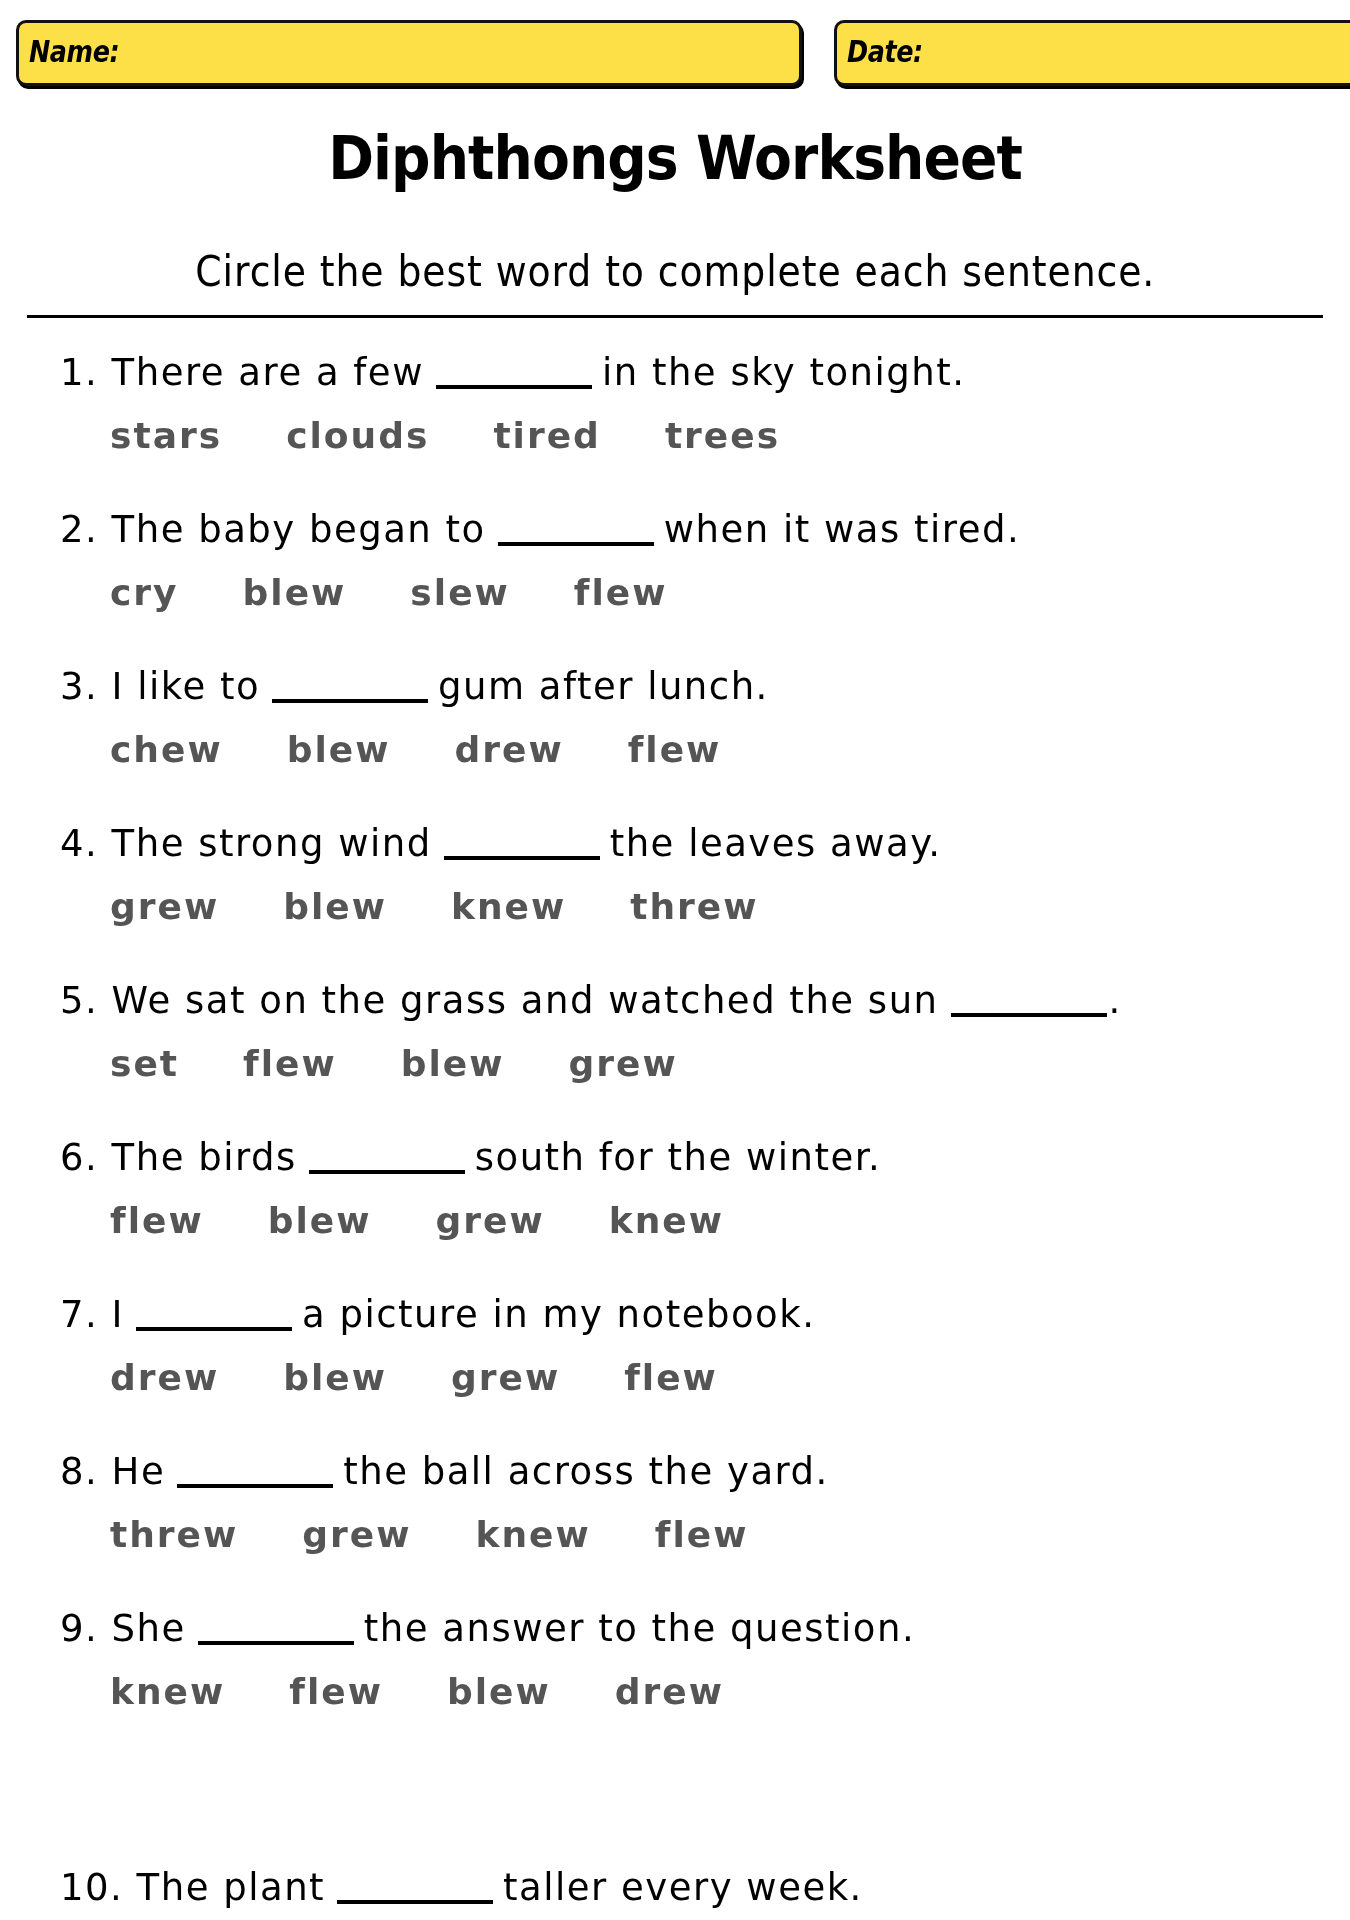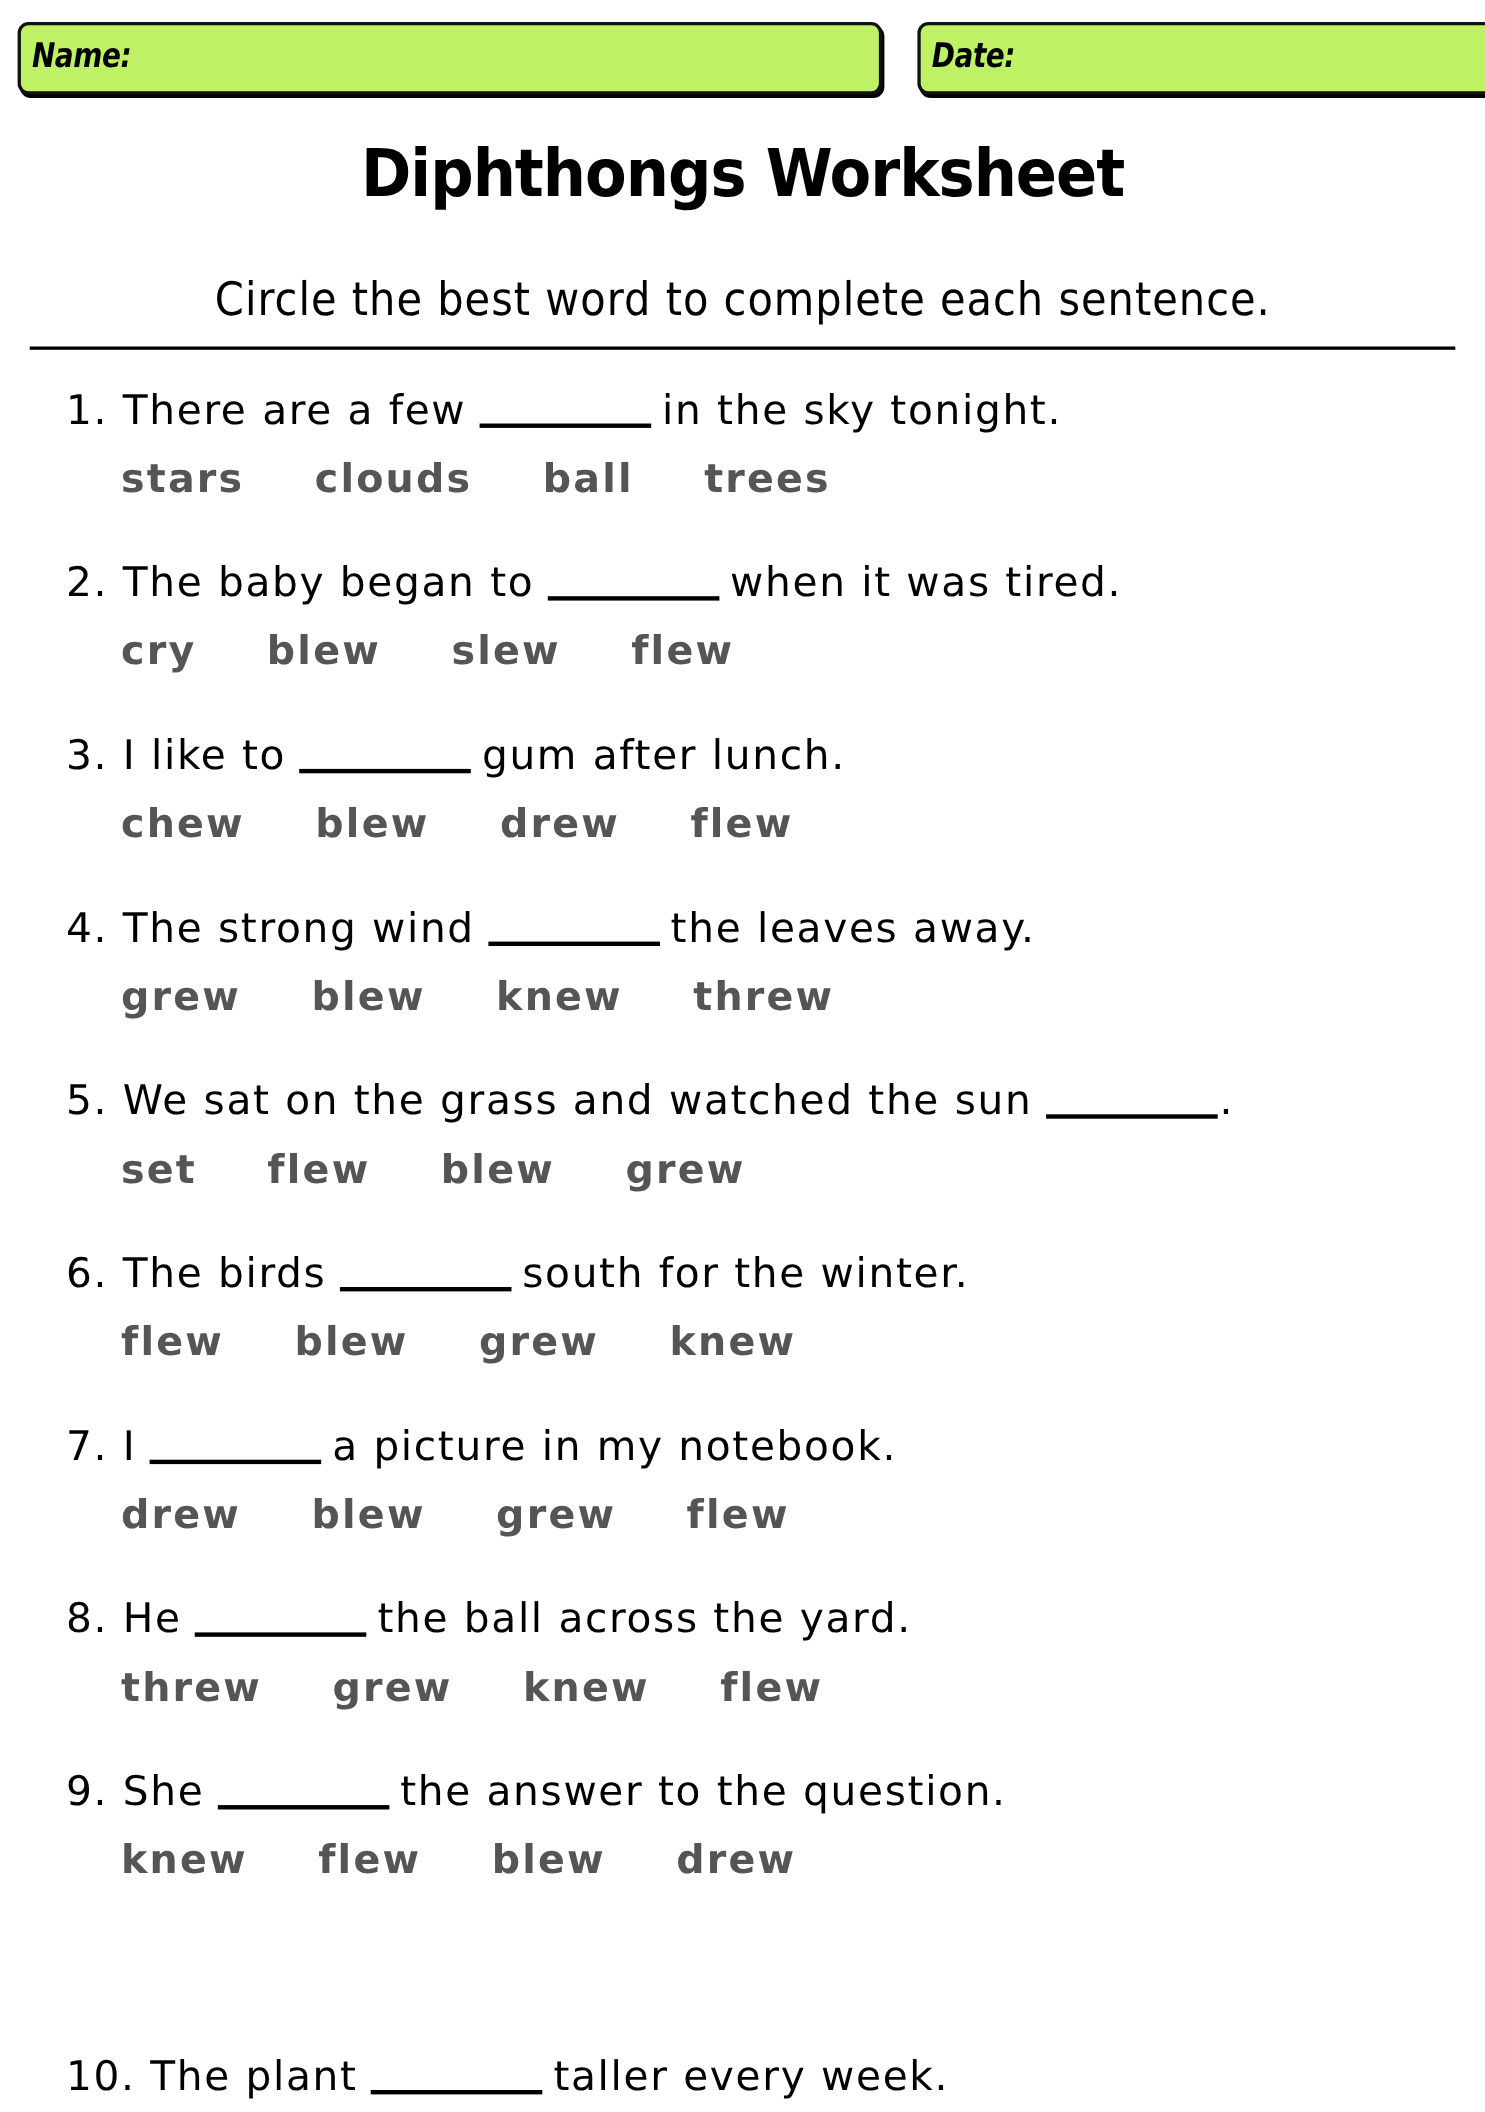--- a/index.html
+++ b/index.html
@@ -15,21 +15,21 @@
       font-family: "DejaVu Sans", sans-serif;
       color: #000;
     }
     .field-box {
       position: absolute;
       top: 20px;
       height: 66px;
       border: 3px solid #111;
       border-radius: 10px;
       box-shadow: 2px 3px 0 #000;
-      background: #bef264;
+      background: #fde047;
       box-sizing: border-box;
     }
     .field-box .field-label {
       position: absolute;
       left: 10px;
       top: 10px;
       font-family: "DejaVu Sans", sans-serif;
       font-style: italic;
       font-weight: bold;
       font-size: 31px;
@@ -138,21 +138,21 @@
 
 <div class="question" style="top:350px">
   <div class="sentence">
     <span class="pre"><span>1.</span> <span>There are a few</span></span>
     <span class="blank"></span>
     <span class="post">in the sky tonight.</span>
   </div>
   <div class="options">
     <span>stars</span>
     <span>clouds</span>
-    <span>ball</span>
+    <span>tired</span>
     <span>trees</span>
   </div>
 </div>
 
 <div class="question" style="top:507px">
   <div class="sentence">
     <span class="pre"><span>2.</span> <span>The baby began to</span></span>
     <span class="blank"></span>
     <span class="post">when it was tired.</span>
   </div>

